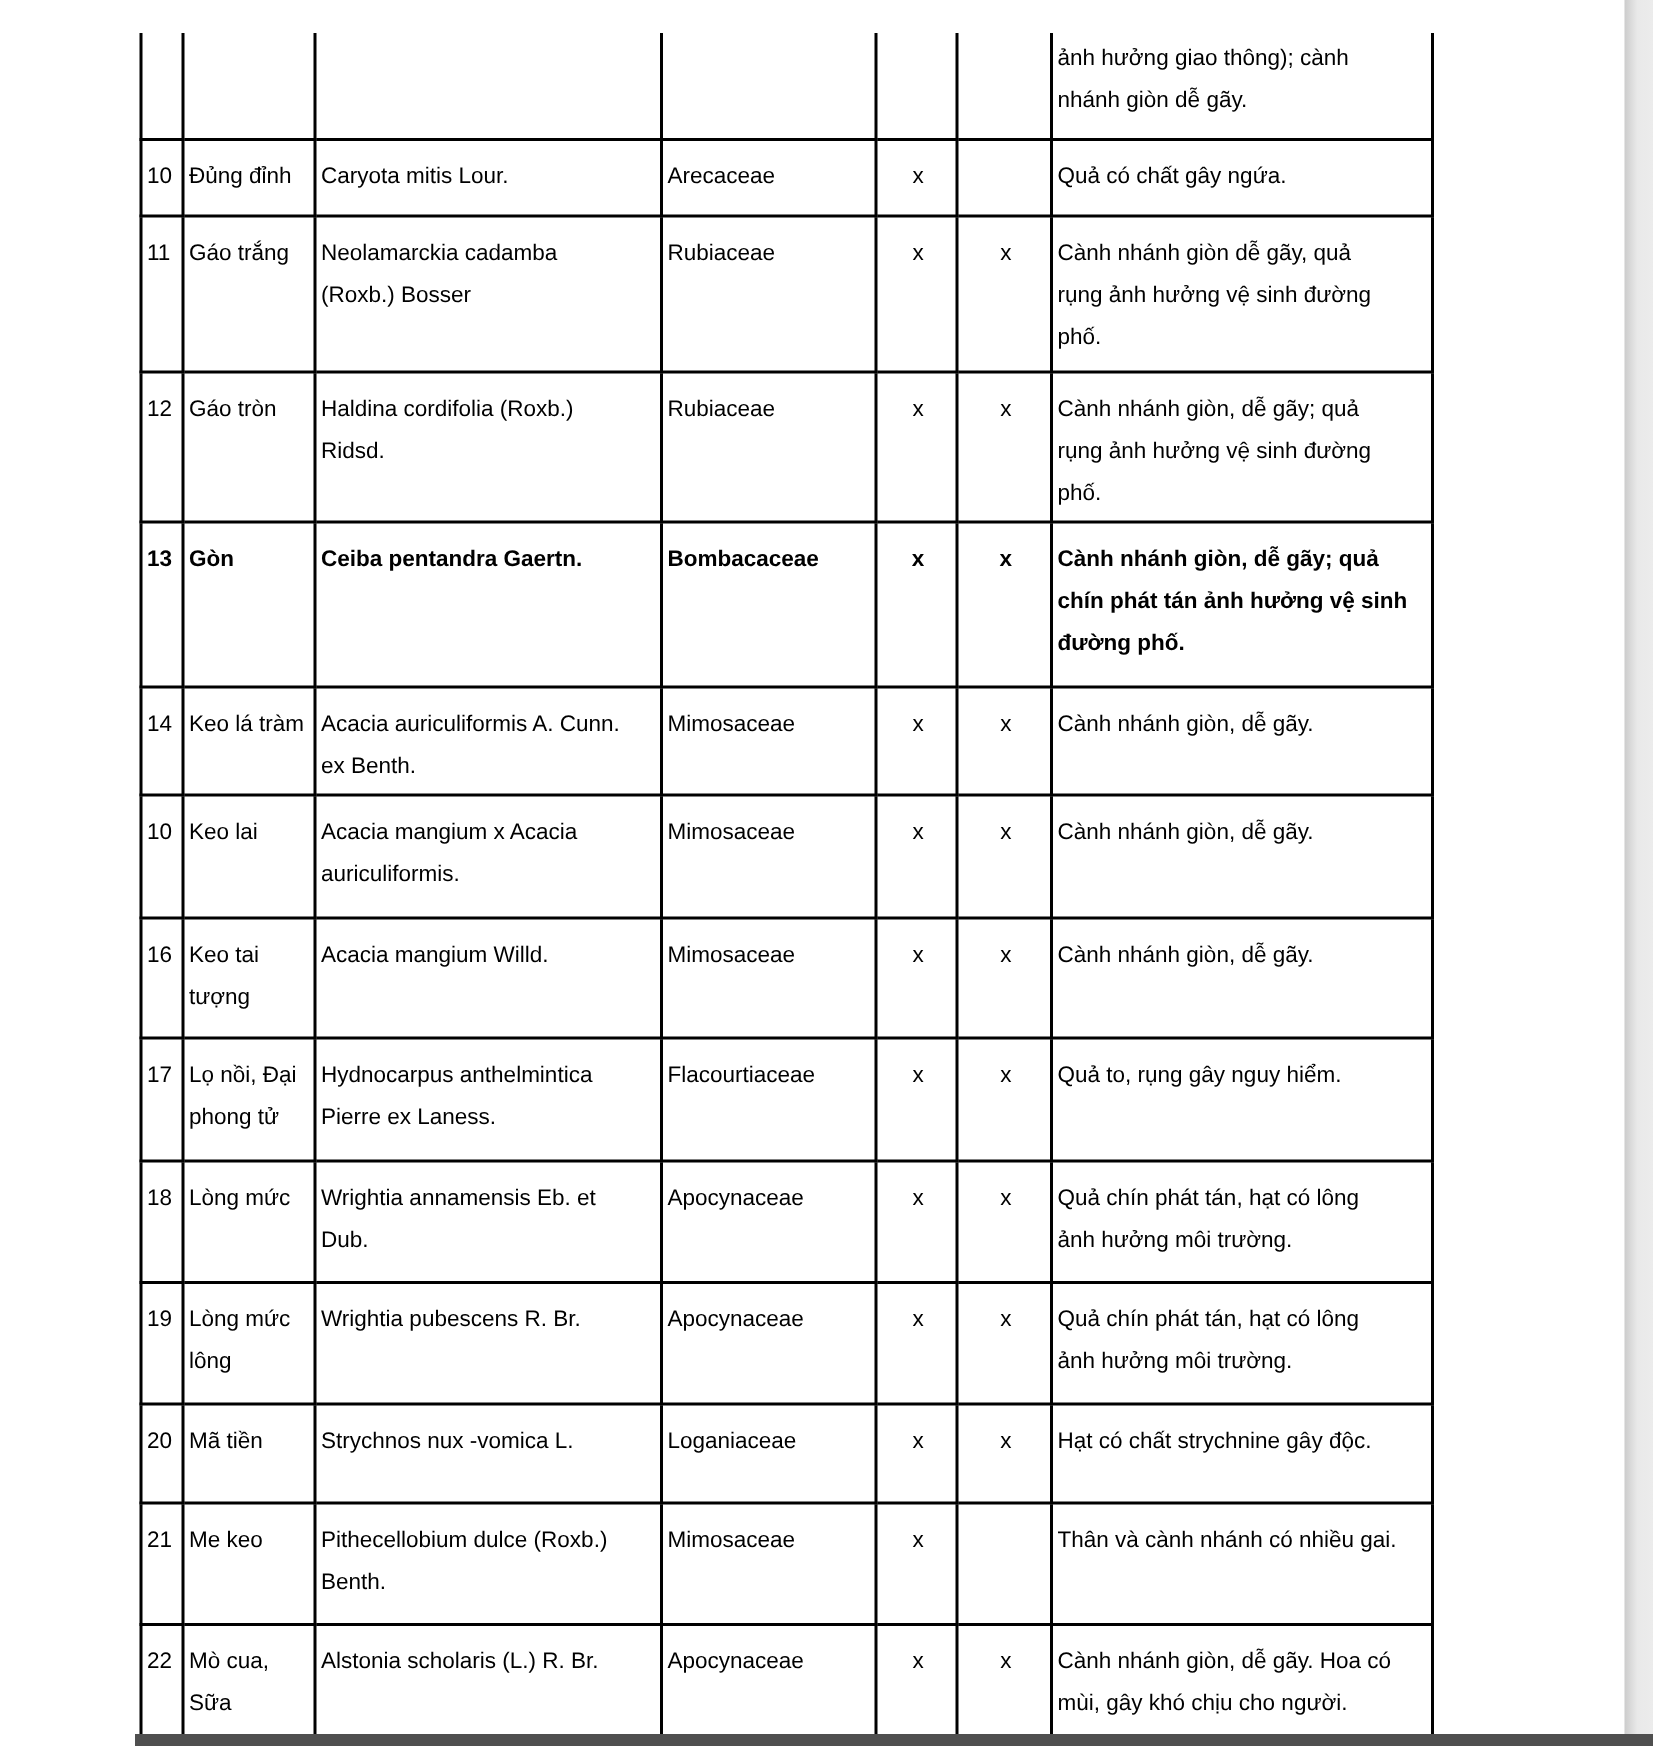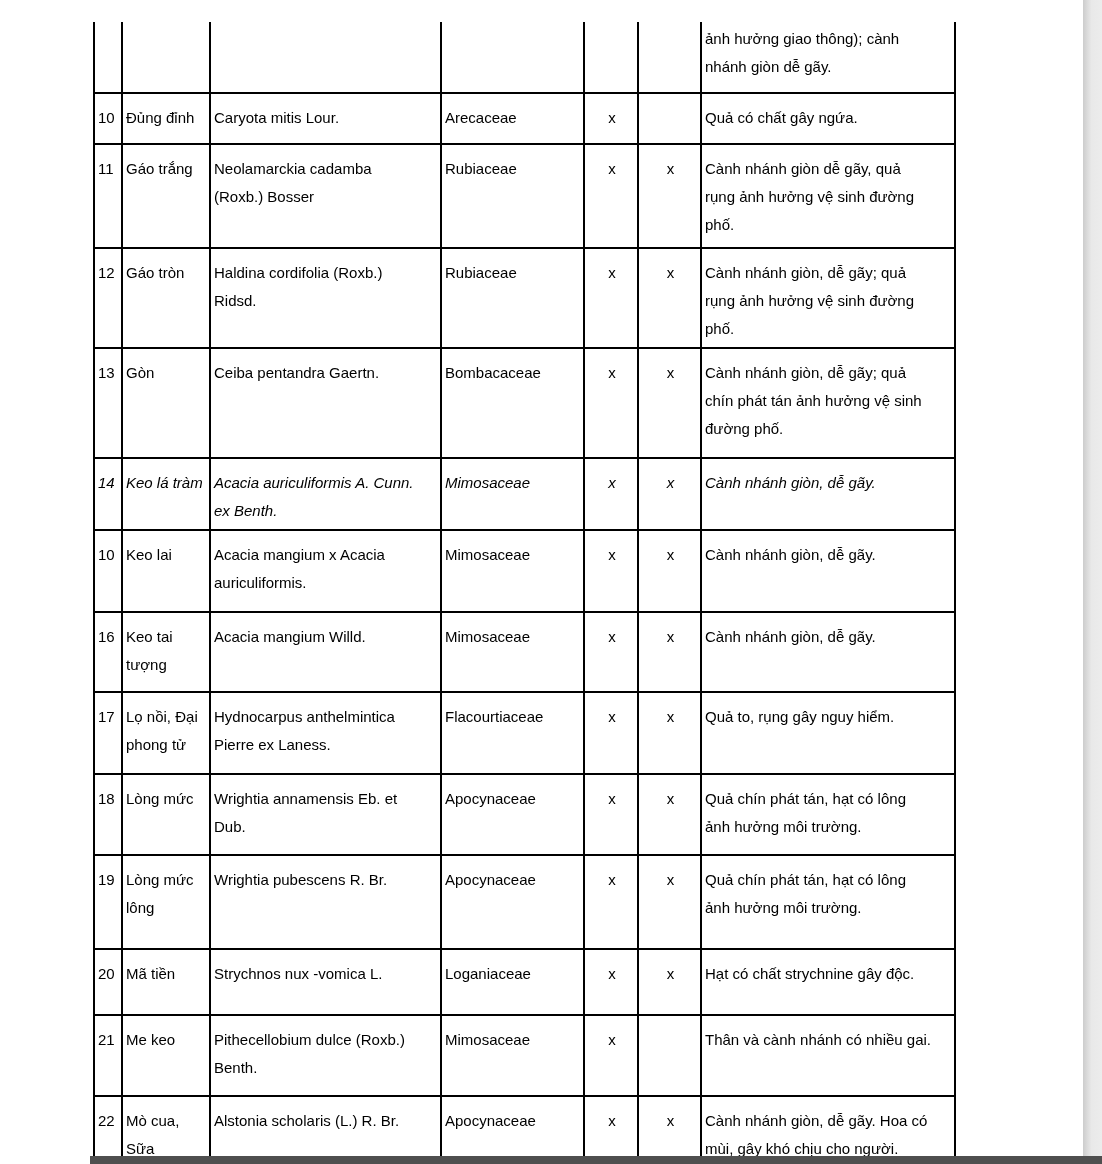--- a/index.html
+++ b/index.html
@@ -54,27 +54,27 @@
     border-top: none;
     padding-top: 3px;
   }
   td.c-no { padding-left: 4px; }
   td.c-mark { text-align: center; }
   
   tr:nth-child(1)  { height: 71px; }
   tr:nth-child(2)  { height: 51px; }
   tr:nth-child(3)  { height: 104px; }
   tr:nth-child(4)  { height: 99px; }
-  tr:nth-child(5)  { height: 110px; }
-  tr:nth-child(6)  { height: 60px; font-style: italic; }
+  tr:nth-child(5)  { height: 110px; font-weight: bold; }
+  tr:nth-child(6)  { height: 60px; }
   tr:nth-child(7)  { height: 82px; }
   tr:nth-child(8)  { height: 80px; }
   tr:nth-child(9)  { height: 82px; }
   tr:nth-child(10) { height: 81px; margin-top: 28px; }
-  tr:nth-child(11) { height: 94px; }
+  tr:nth-child(11) { height: 81px; }
   tr:nth-child(12) { height: 66px; }
   tr:nth-child(13) { height: 81px; margin-top: 44px; }
   tr:nth-child(14) { height: 80px; }
 </style>
 </head>
 <body>
 
 <table class="species">
   <colgroup>
     <col style="width:28px">

